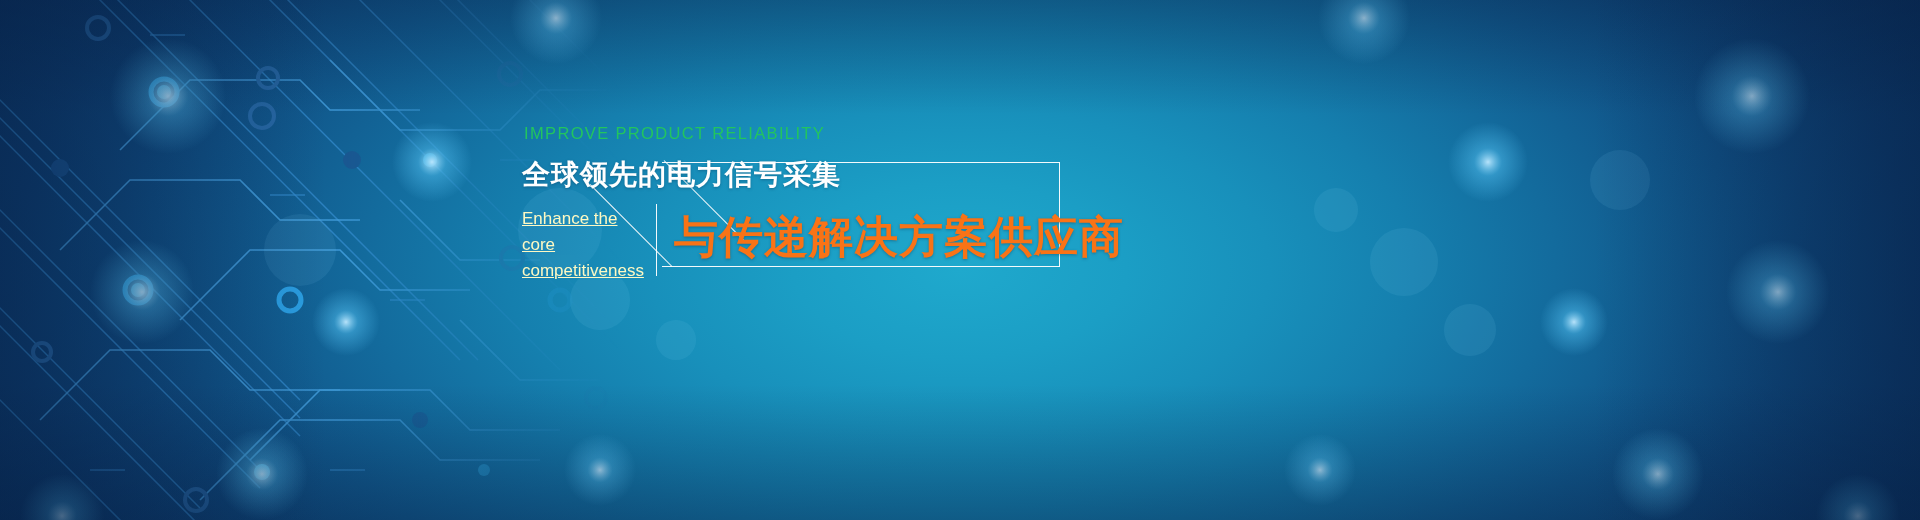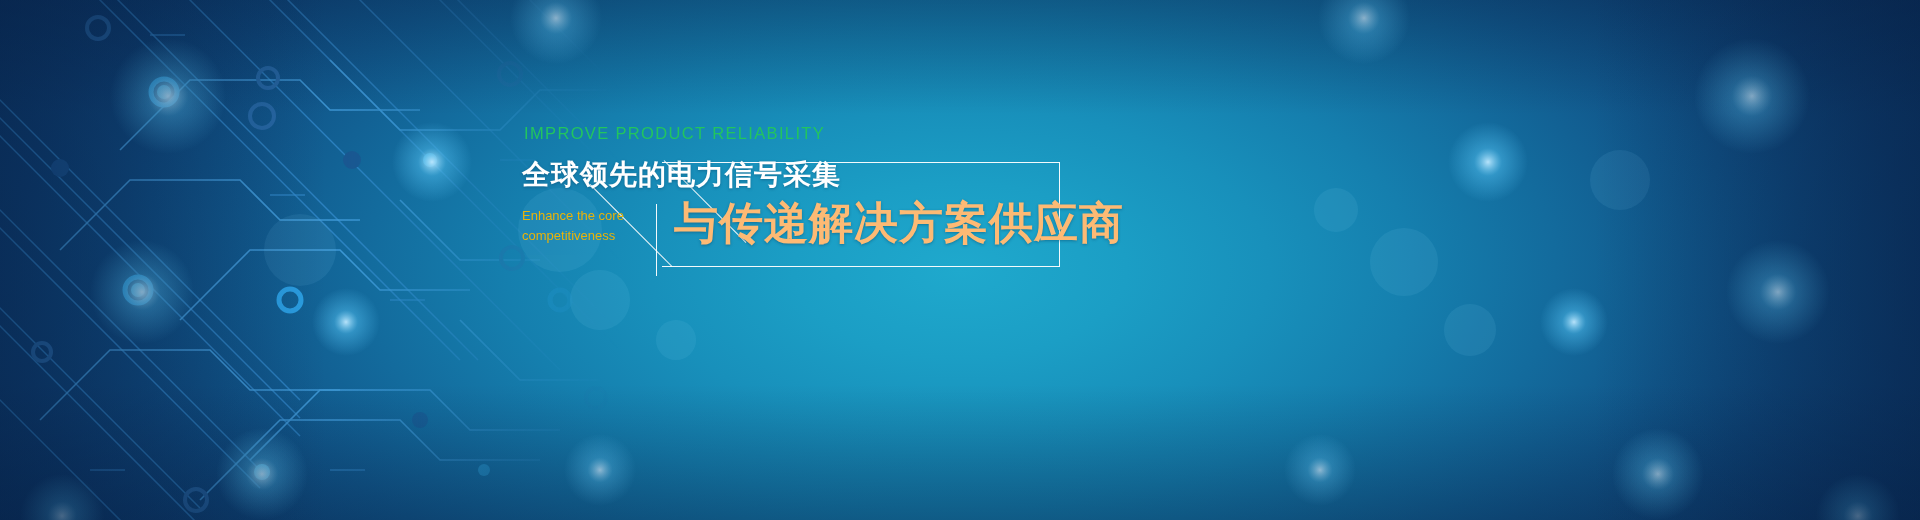--- a/index.html
+++ b/index.html
@@ -42,28 +42,28 @@
     font-size:16.5px;letter-spacing:1.35px;color:#22c55e;
     white-space:nowrap;font-weight:400;
   }
   #headline-1{
     position:absolute;left:-2px;top:36px;
     font-size:28px;line-height:1.06;color:#ffffff;
     letter-spacing:1px;white-space:nowrap;font-weight:700;
     text-shadow:0 1px 3px rgba(4,40,74,.35);
   }
   #headline-2{
-    position:absolute;left:150px;top:76px;
-    font-size:44px;line-height:1.06;color:#fdba74;
+    position:absolute;left:150px;top:90px;
+    font-size:44px;line-height:1.06;color:#f97316;
     letter-spacing:1px;white-space:nowrap;font-weight:700;
     text-shadow:0 1px 3px rgba(4,40,74,.35);
   }
   #subtitle{
     position:absolute;left:-2px;top:82px;width:128px;
-    font-size:13px;line-height:1.52;color:#eab308;font-weight:400;
+    font-size:17px;line-height:1.52;color:#fef9c3;font-weight:400;text-decoration:underline;
   }
   
   #divider{
     position:absolute;left:132px;top:80px;width:1px;height:72px;
     background:rgba(255,255,255,.95);
   }
   
   #frame{position:absolute;left:640px;top:100px;width:440px;height:210px;}
   #frame-top{position:absolute;left:22px;top:62px;width:398px;height:1px;background:rgba(255,255,255,.95);}
   #frame-right{position:absolute;left:419px;top:62px;width:1px;height:105px;background:rgba(255,255,255,.95);}

